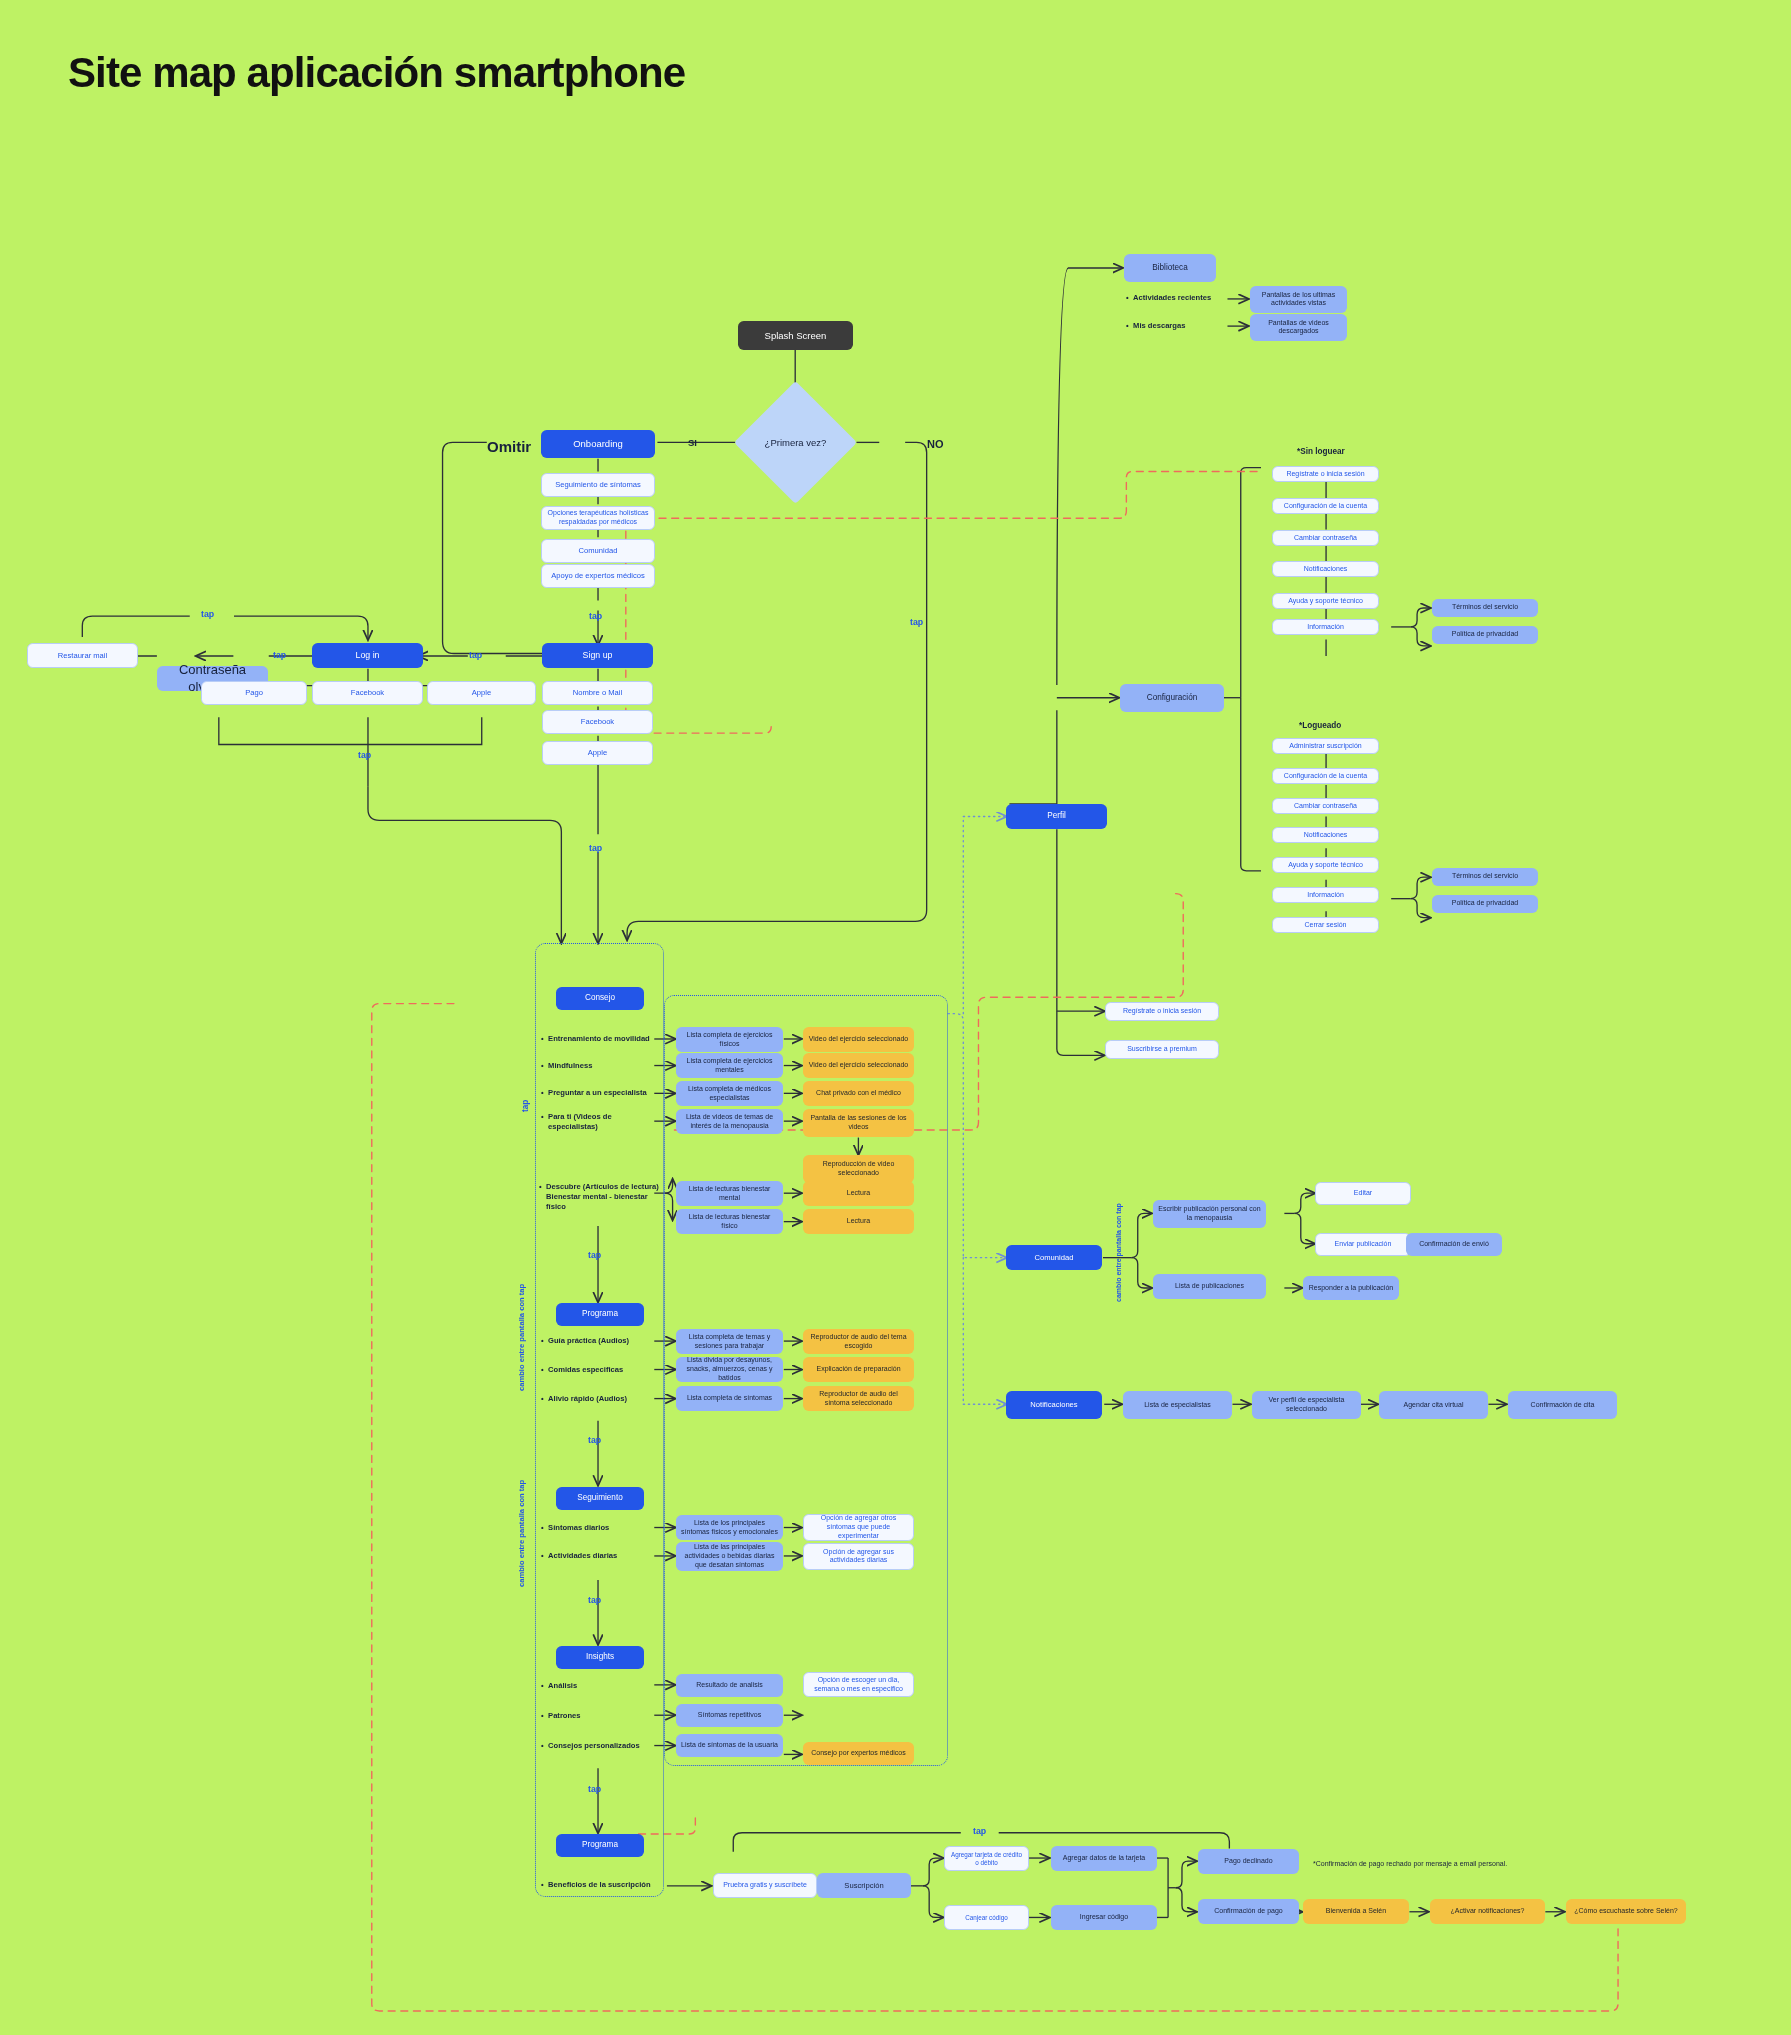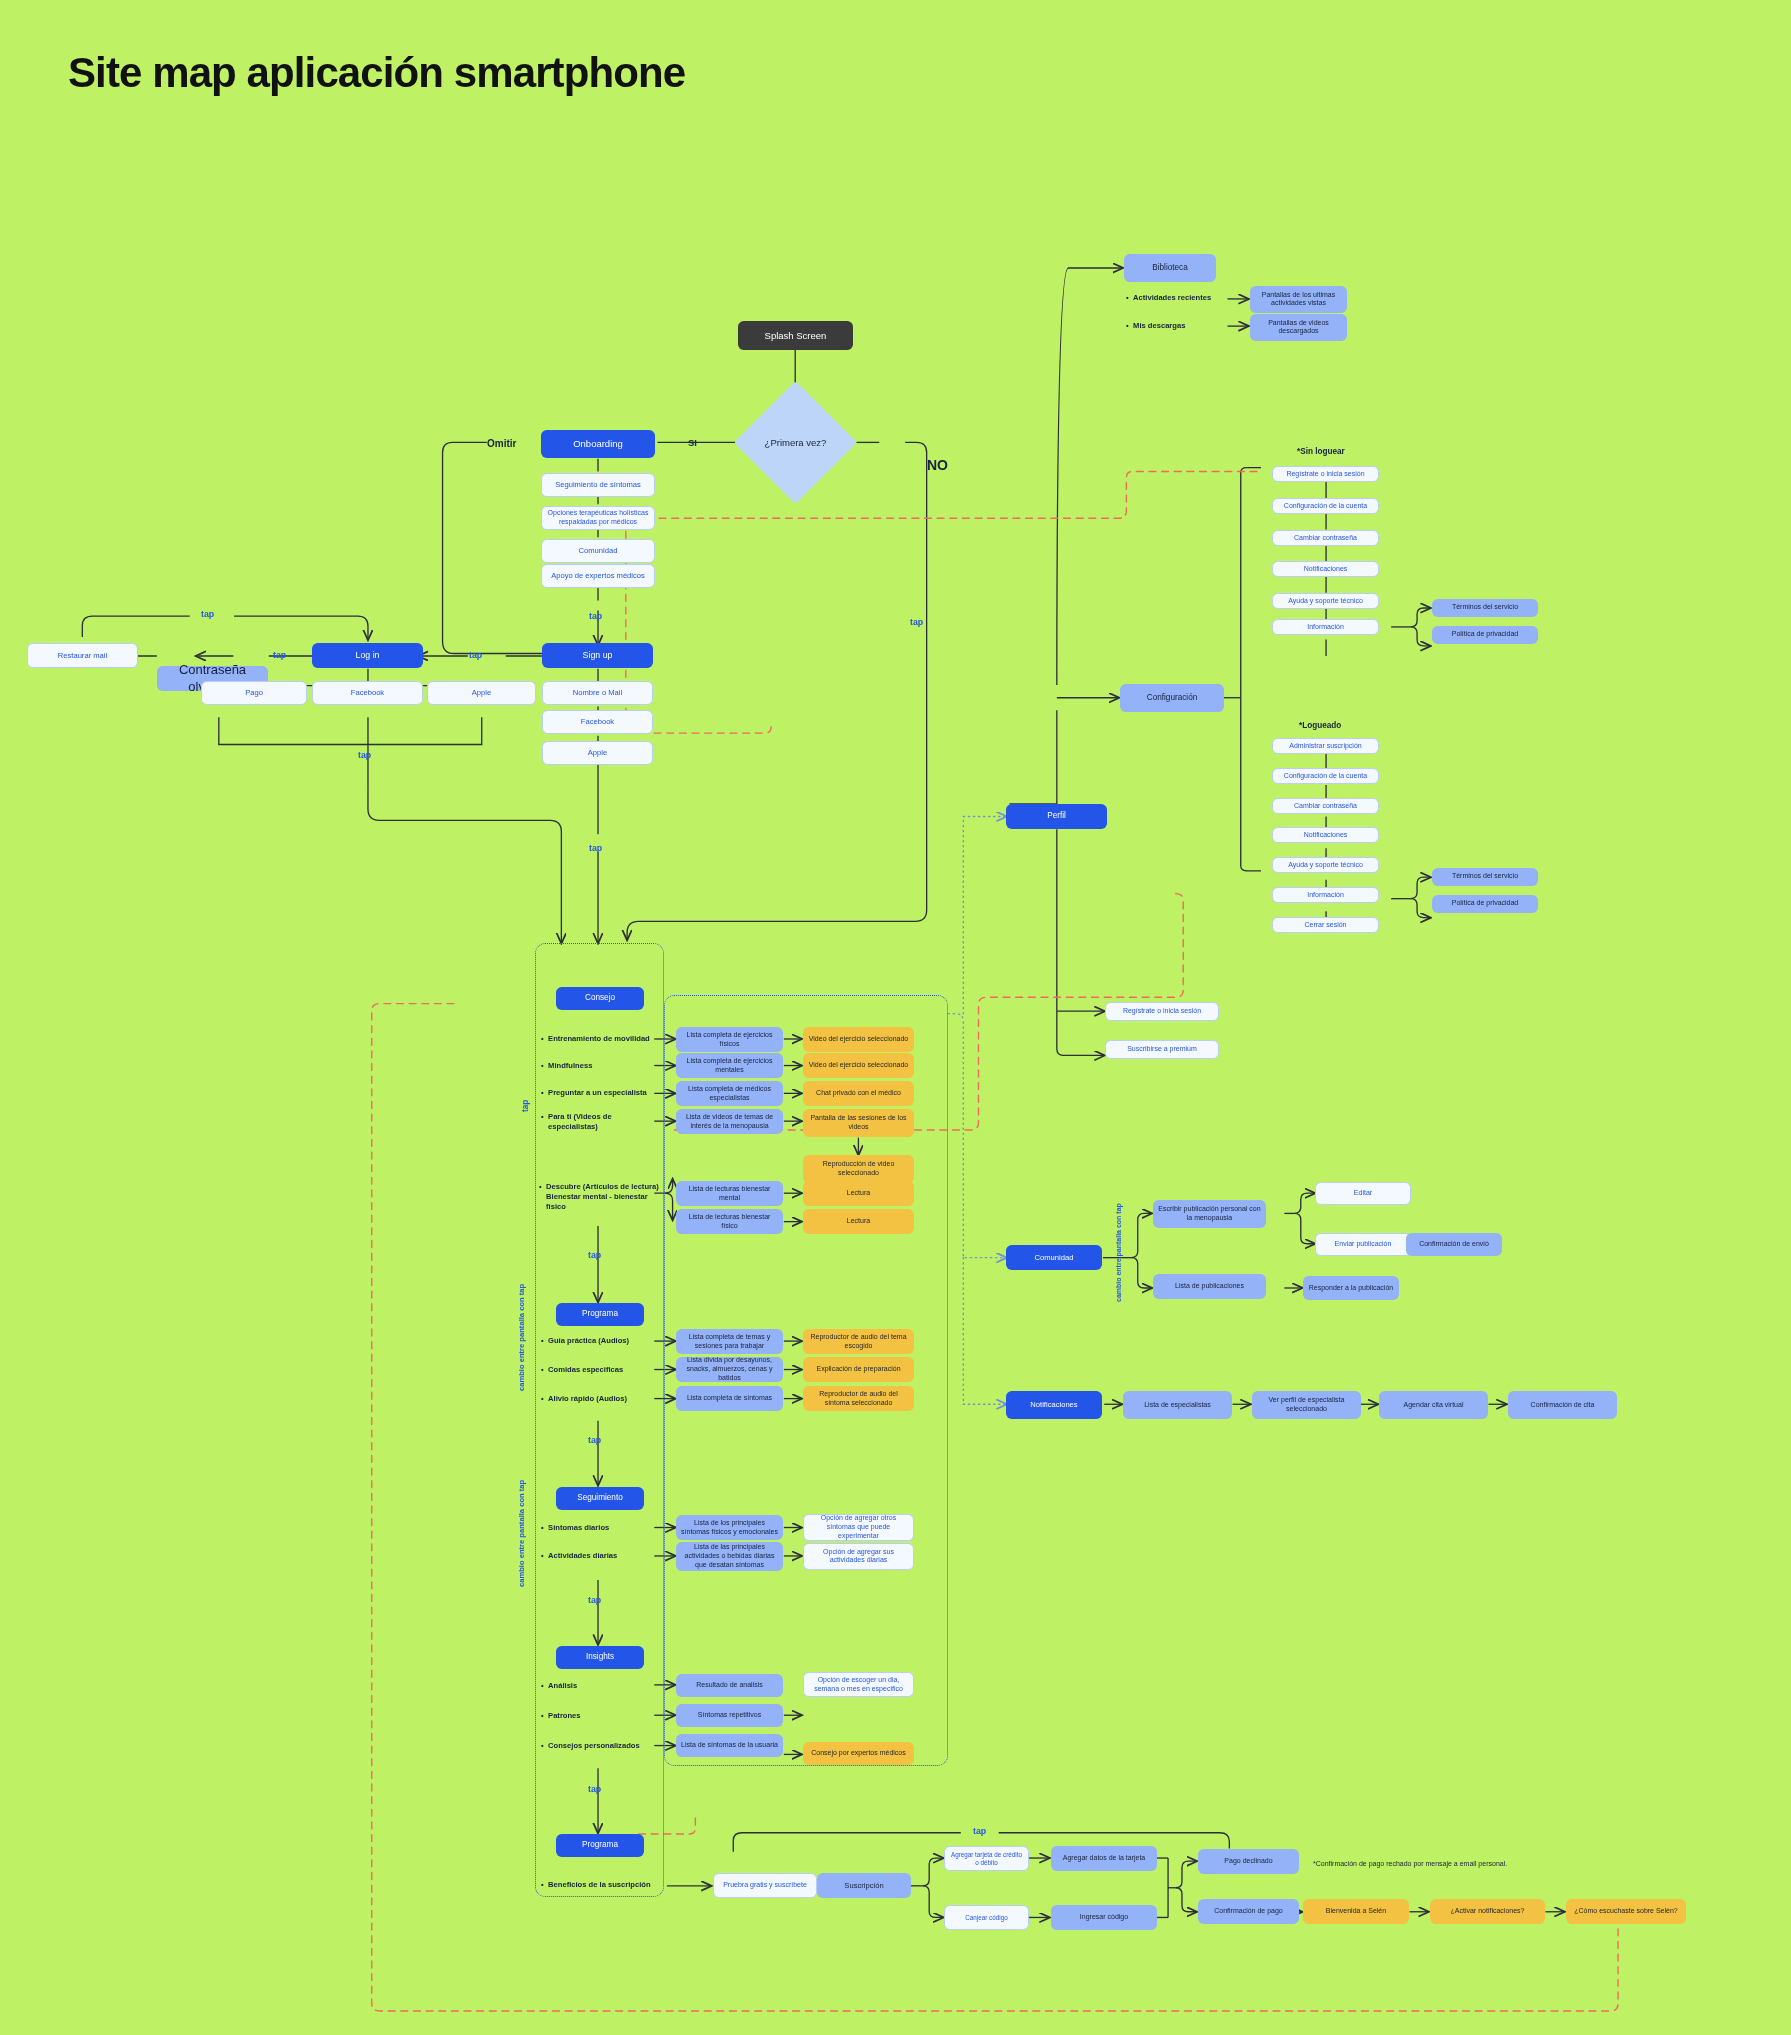--- a/index.html
+++ b/index.html
@@ -313,24 +313,24 @@
     </g>
   </svg>
 
 
   <div class="node n-primary" style="left:738px; top:321px; width:115px; height:29px; font-size:9.5px;">Splash Screen</div>
 
   <div class="node n-diamond" style="left:752px; top:399px; width:87px; height:87px; font-size:9.5px;">
     <span>¿Primera vez?</span>
   </div>
   <div class="txt txt-dark" style="left:688px; top:437px; font-size:9.5px;">SI</div>
-  <div class="txt txt-dark" style="left:880px; top:456px; font-size:14px;padding-left:47px;">NO</div>
+  <div class="txt txt-dark" style="left:880px; top:437px; font-size:11px;padding-left:47px;">NO</div>
 
   <div class="node n-secondary" style="left:541px; top:430px; width:114px; height:28px; font-size:9.5px;">Onboarding</div>
-  <div class="txt txt-dark" style="left:487px; top:437px; font-size:10px;">Omitir</div>
+  <div class="txt txt-dark" style="left:487px; top:437px; font-size:15px;">Omitir</div>
 
   <div class="node n-func" style="left:541px; top:473px; width:114px; height:24px; font-size:7.6px;">Seguimiento de síntomas</div>
   <div class="node n-func" style="left:541px; top:506px; width:114px; height:24px; font-size:7px;">Opciones terapéuticas holísticas respaldadas por médicos</div>
   <div class="node n-func" style="left:541px; top:539px; width:114px; height:24px; font-size:7.6px;">Comunidad</div>
   <div class="node n-func" style="left:541px; top:564px; width:114px; height:24px; font-size:7.6px;">Apoyo de expertos médicos</div>
 
   <div class="node n-func" style="left:27px; top:643px; width:111px; height:25px; font-size:7.6px;">Restaurar mail</div>
   <div class="node n-tertiary" style="left:157px; top:643px; width:111px; height:25px; font-size:13px;margin-top:23px;">Contraseña olvidada</div>
   <div class="node n-secondary" style="left:312px; top:643px; width:111px; height:25px; font-size:8.8px;">Log in</div>
   <div class="node n-secondary" style="left:542px; top:643px; width:111px; height:25px; font-size:8.8px;">Sign up</div>

